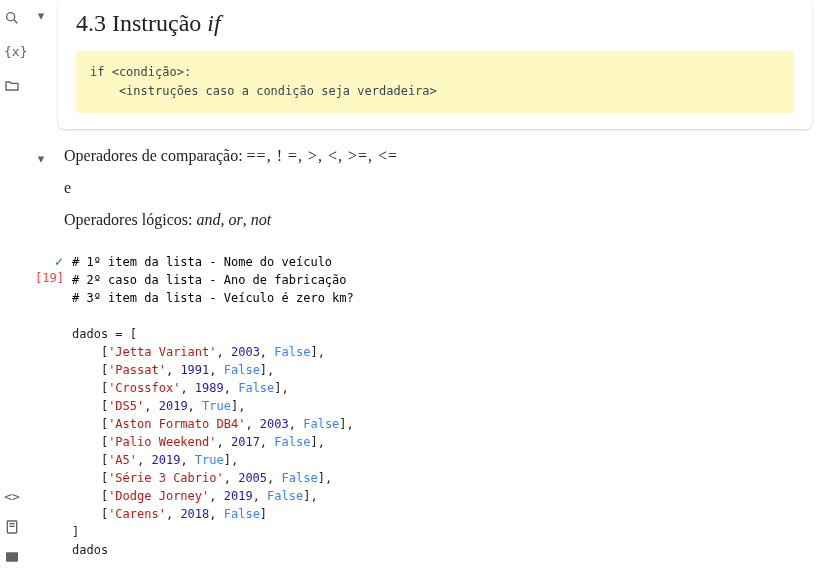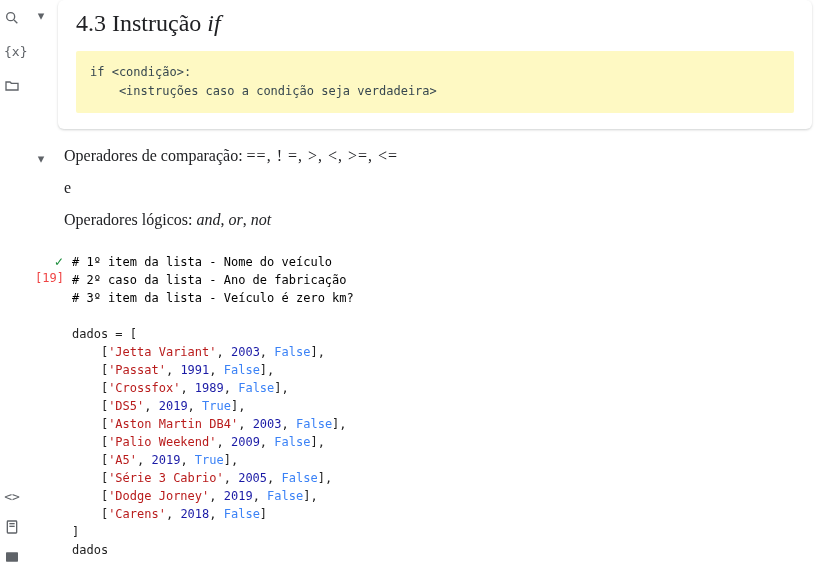--- a/index.html
+++ b/index.html
@@ -191,22 +191,22 @@
     </div>
     <div class="code" id="code-content"><span class="c-comment"># 1º item da lista - Nome do veículo</span>
 <span class="c-comment"># 2º caso da lista - Ano de fabricação</span>
 <span class="c-comment"># 3º item da lista - Veículo é zero km?</span>
 
 dados = [
     [<span class="c-str">'Jetta Variant'</span>, <span class="c-num">2003</span>, <span class="c-kw">False</span>],
     [<span class="c-str">'Passat'</span>, <span class="c-num">1991</span>, <span class="c-kw">False</span>],
     [<span class="c-str">'Crossfox'</span>, <span class="c-num">1989</span>, <span class="c-kw">False</span>],
     [<span class="c-str">'DS5'</span>, <span class="c-num">2019</span>, <span class="c-kw">True</span>],
-    [<span class="c-str">'Aston Martin DB4'</span>, <span class="c-num">2003</span>, <span class="c-kw">False</span>],
-    [<span class="c-str">'Palio Weekend'</span>, <span class="c-num">2009</span>, <span class="c-kw">False</span>],
+    [<span class="c-str">'Aston Formato DB4'</span>, <span class="c-num">2003</span>, <span class="c-kw">False</span>],
+    [<span class="c-str">'Palio Weekend'</span>, <span class="c-num">2017</span>, <span class="c-kw">False</span>],
     [<span class="c-str">'A5'</span>, <span class="c-num">2019</span>, <span class="c-kw">True</span>],
     [<span class="c-str">'Série 3 Cabrio'</span>, <span class="c-num">2005</span>, <span class="c-kw">False</span>],
     [<span class="c-str">'Dodge Jorney'</span>, <span class="c-num">2019</span>, <span class="c-kw">False</span>],
     [<span class="c-str">'Carens'</span>, <span class="c-num">2018</span>, <span class="c-kw">False</span>]
 ]
 dados</div>
   </div>
 
 </div>
 

